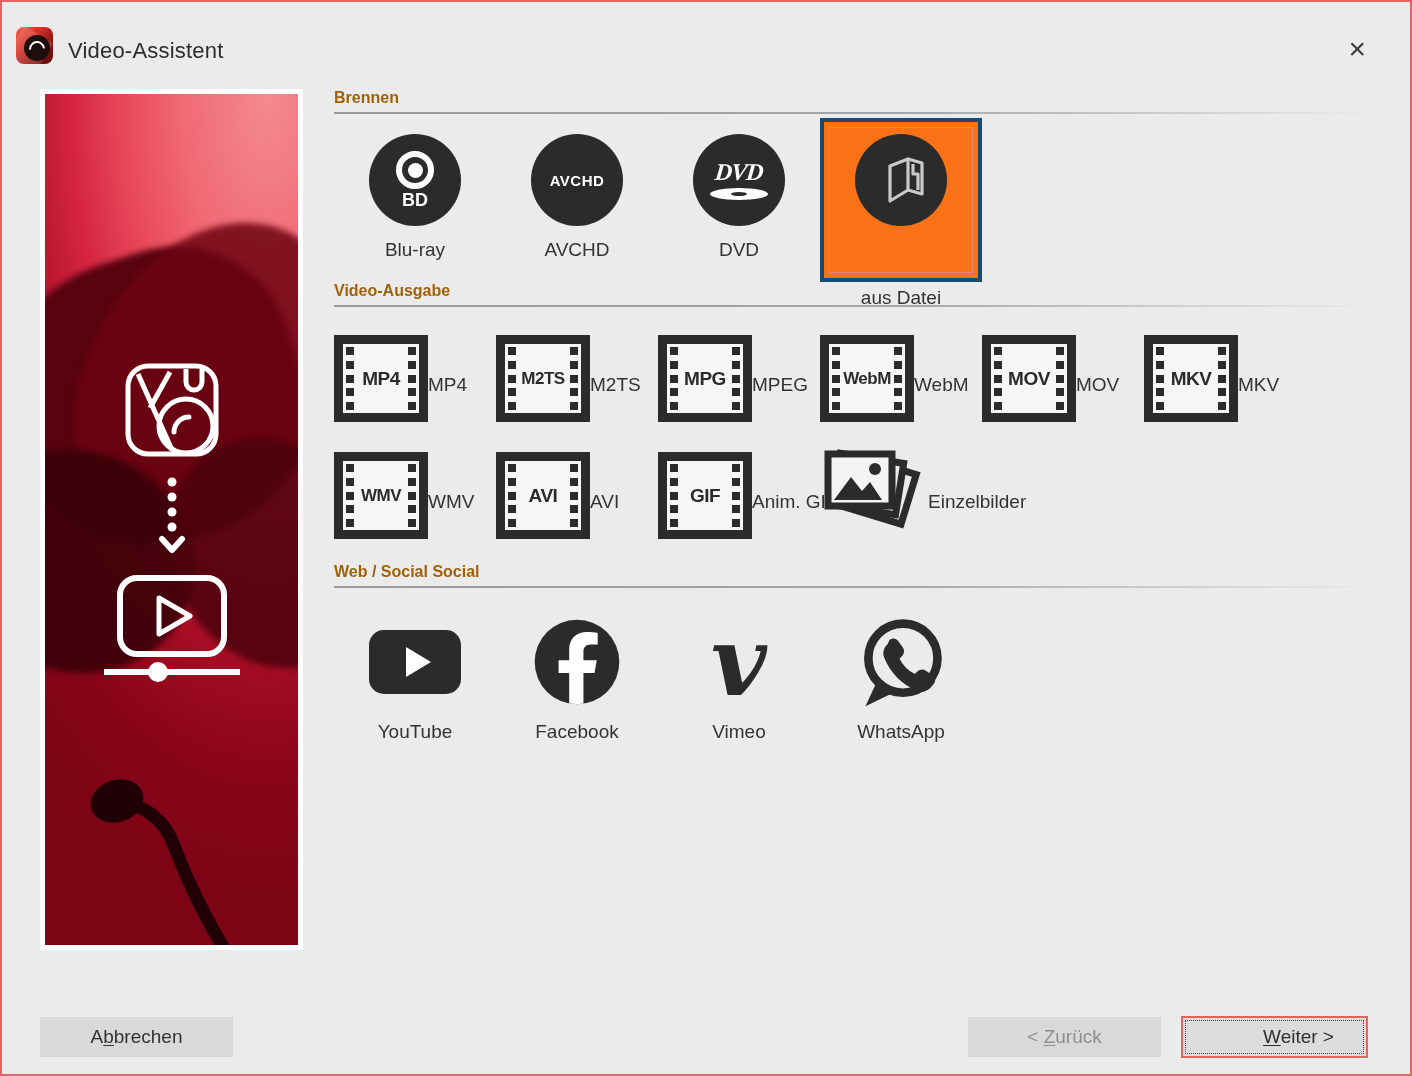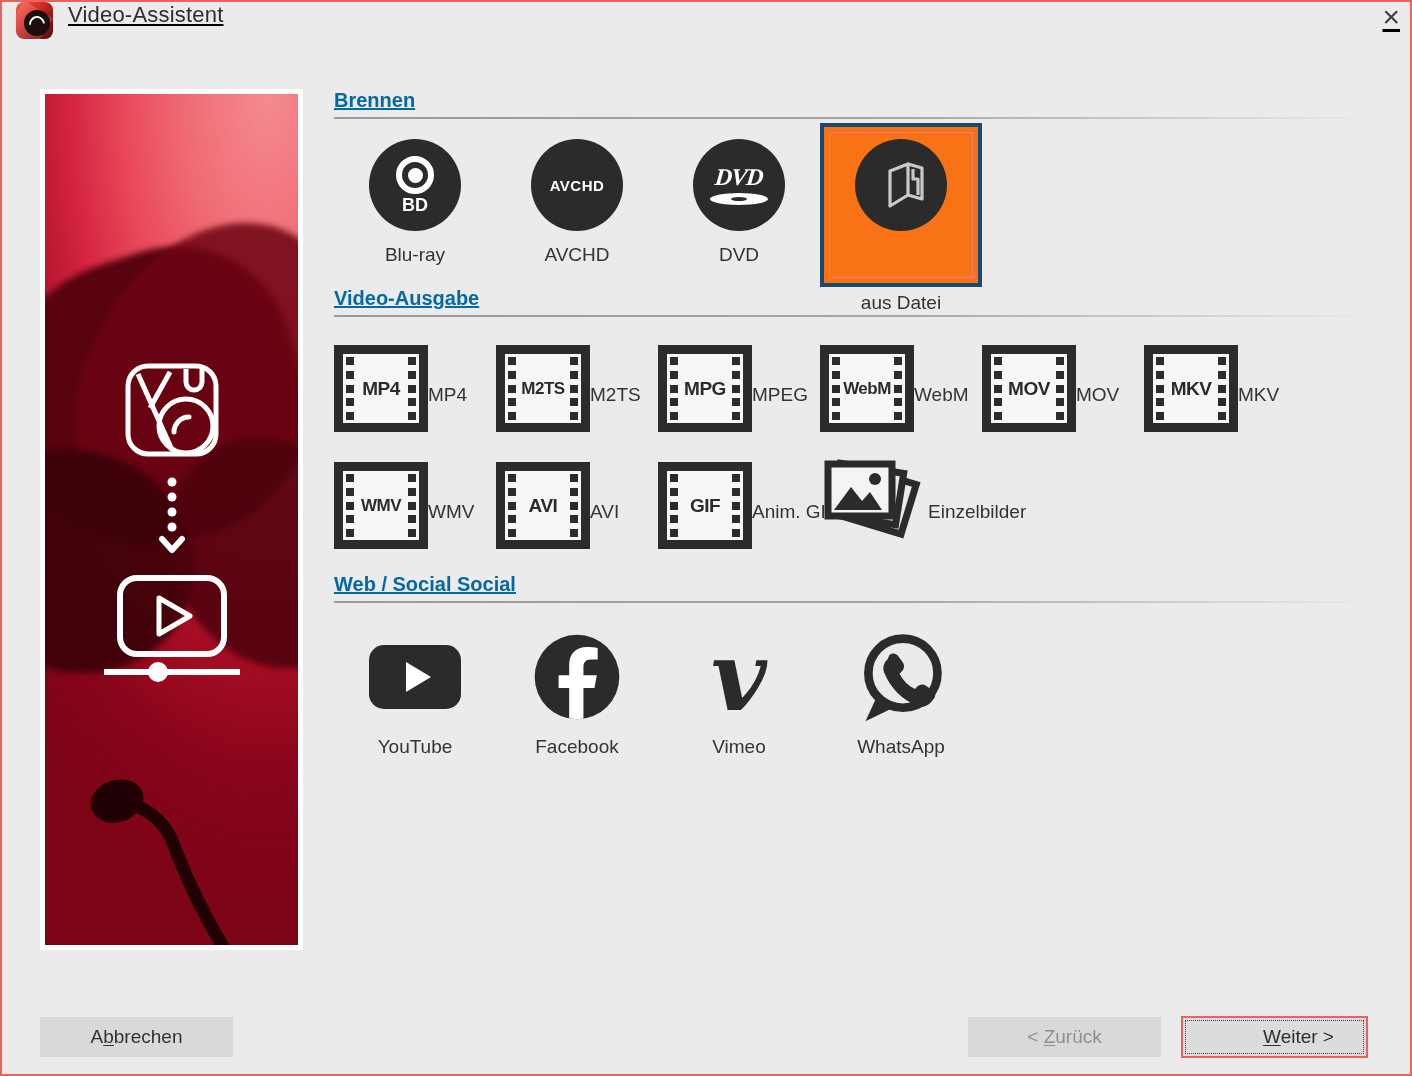--- a/index.html
+++ b/index.html
@@ -3,21 +3,21 @@
 <meta charset="utf-8">
 <style>
   * { margin:0; padding:0; box-sizing:border-box; }
   html,body { width:1412px; height:1076px; }
   body { font-family:"Liberation Sans", sans-serif; background:#ebebeb; }
 
   .window{ position:relative; width:1412px; height:1076px;
     border:2px solid #e8635c; background:#ebebeb; overflow:hidden; }
 
   
-  .titlebar{ height:62px; display:flex; align-items:flex-start; padding:0 4px 0 14px;text-decoration:underline; }
+  .titlebar{ height:62px; display:flex; align-items:flex-end; padding:0 38px 0 14px; }
   .appicon{ width:37px; height:37px; border-radius:8px; position:relative; overflow:hidden;
     background:linear-gradient(135deg,#f4604a 0%,#d92f26 35%,#8c1512 70%,#5a0b0a 100%); }
   .appicon::before{ content:''; position:absolute; left:-6px; top:4px; width:34px; height:44px;
     background:rgba(255,255,255,0.14); transform:rotate(32deg); }
   .appicon .lens{ position:absolute; right:3px; bottom:3px; width:26px; height:26px;
     border-radius:50%; background:#1d0d0c; }
   .appicon .lens::after{ content:''; position:absolute; left:5px; top:6px; width:12px; height:12px;
     border:2.5px solid #fff; border-color:#fff transparent transparent #fff; border-radius:50%;
     transform:rotate(40deg); }
   .title{ margin-left:15px; font-size:22px; color:#2d2d2d; letter-spacing:.2px; }
@@ -43,21 +43,21 @@
     border-radius:50%; transform:rotate(-28deg); }
   .stem{ position:absolute; left:0; bottom:0; width:100%; height:260px; }
 
   .overlays{ position:absolute; inset:0; display:flex; flex-direction:column; align-items:center; }
   .ov-logo{ margin-top:268px; }
   .ov-dots{ margin-top:18px; }
   .ov-player{ margin-top:16px; }
 
   
   .content{ flex:1; padding-left:31px; }
-  .sec-title{ font-size:20px; font-weight:bold; color:#0369a1;text-decoration:underline; }
+  .sec-title{ font-size:16px; font-weight:bold; color:#a16207; }
   .sec-rule{ height:2px; margin-top:5px;
     background:linear-gradient(to right,#9a9a9a 0%,#a6a6a6 55%,rgba(166,166,166,0) 100%); }
 
   .row{ display:flex; }
 
   
   .burn-row{ margin-top:4px; }
   .burn-tile{ width:162px; height:164px; border:4px solid transparent; position:relative;
     display:flex; flex-direction:column; align-items:center; padding-top:12px; cursor:default; }
   .burn-tile.selected{ border-color:#194a72; background:#f97316;gap:48px; }

